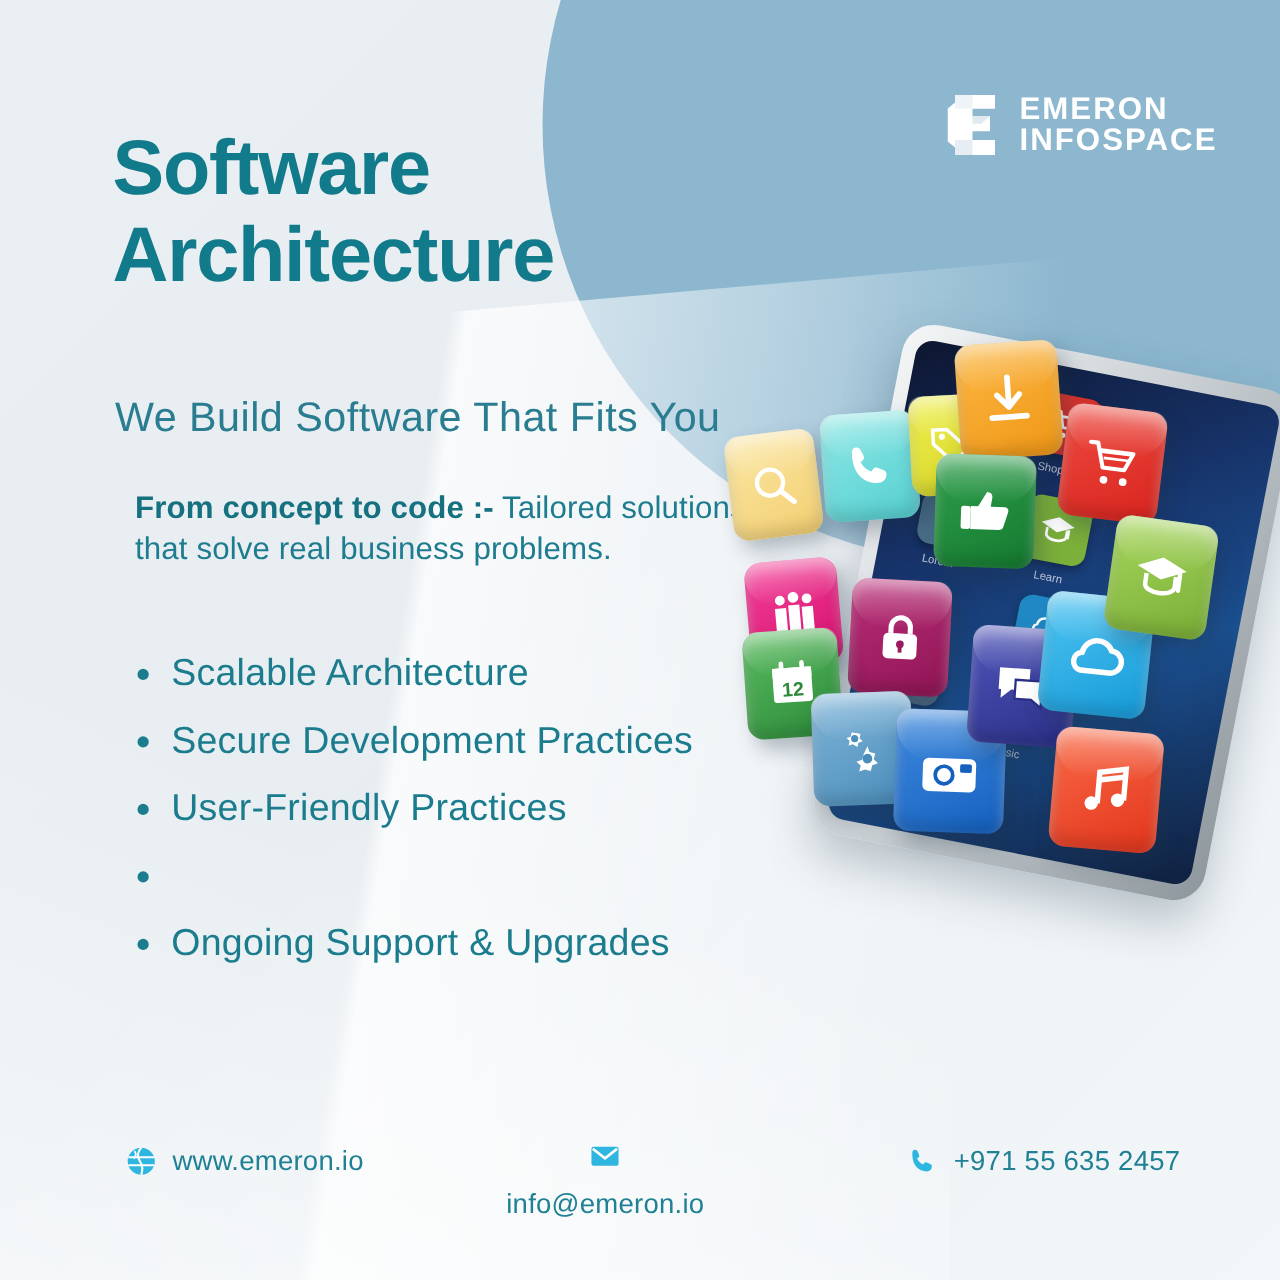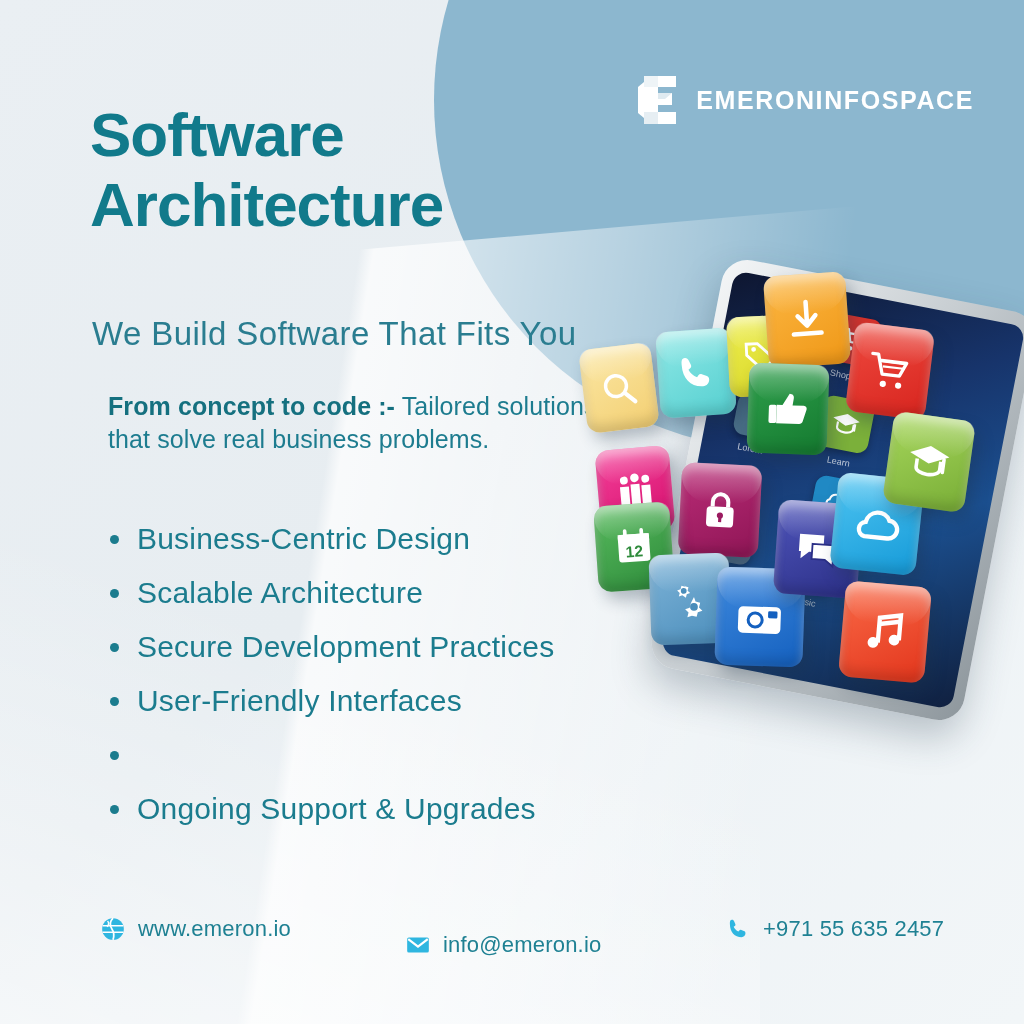--- a/index.html
+++ b/index.html
@@ -28,21 +28,21 @@
   }
   .bg-sheen{
     position:absolute;left:0;bottom:0;width:760px;height:560px;
     background:linear-gradient(20deg,rgba(255,255,255,.55),rgba(255,255,255,0) 60%);
     pointer-events:none;
   }
 
   
   .logo{position:absolute;right:50px;top:74px;display:flex;align-items:center;gap:14px;}
   .logo-mark{width:44px;height:52px;flex:0 0 auto;}
-  .logo-text{display:flex;flex-direction:row;line-height:1.0;}
+  .logo-text{display:flex;flex-direction:column;line-height:1.0;}
   .logo-text span{
     color:#ffffff;font-weight:bold;font-size:25px;letter-spacing:1.6px;
     font-family:"Liberation Sans", sans-serif;
   }
 
   
   .headline{
     position:absolute;left:90px;top:100px;width:560px;
     color:#117a8b;font-weight:bold;font-size:62px;line-height:1.13;
     letter-spacing:-1px;
@@ -65,21 +65,21 @@
   }
   .bullets .dot{
     width:9px;height:9px;border-radius:50%;background:#1b7c8e;flex:0 0 auto;
   }
 
   
   .contacts{position:absolute;left:100px;top:912px;width:830px;height:42px;}
   .contact{position:absolute;display:flex;align-items:center;gap:12px;
     color:#1f8193;font-size:22px;letter-spacing:.2px;white-space:nowrap;}
   .c-web{left:0;top:4px;justify-content:flex-end;}
-  .c-mail{left:305px;top:20px;}
+  .c-mail{left:305px;top:0;flex-direction:column;}
   .c-phone{left:625px;top:4px;}
   .cicon{width:26px;height:26px;flex:0 0 auto;display:block;}
 
   
   .device-wrap{position:absolute;left:588px;top:268px;width:436px;height:470px;}
   .tablet{
     position:absolute;left:96px;top:14px;width:318px;height:416px;
     border-radius:26px;background:linear-gradient(115deg,#f4f6f7,#c9cfd3 45%,#8e979d);
     transform:rotate(11deg);
     box-shadow:0 18px 38px rgba(40,60,80,.28);
@@ -145,33 +145,29 @@
 
   <div class="subheadline">We Build Software That Fits You</div>
 
   <div class="lede">
     <b>From concept to code :-</b><span> Tailored solutions that solve real business problems.</span>
   </div>
 
   <ul class="bullets">
     <li>
       <span class="dot"></span>
-      <span>Business-Centric Design</span>
-    </li>
-    <li>
-      <span class="dot"></span>
       <span>Scalable Architecture</span>
     </li>
     <li>
       <span class="dot"></span>
       <span>Secure Development Practices</span>
     </li>
     <li>
       <span class="dot"></span>
-      <span>User-Friendly Interfaces</span>
+      <span>User-Friendly Practices</span>
     </li>
     <li>
       <span class="dot"></span>
     </li>
     <li>
       <span class="dot"></span>
       <span>Ongoing Support &amp; Upgrades</span>
     </li>
   </ul>
 

